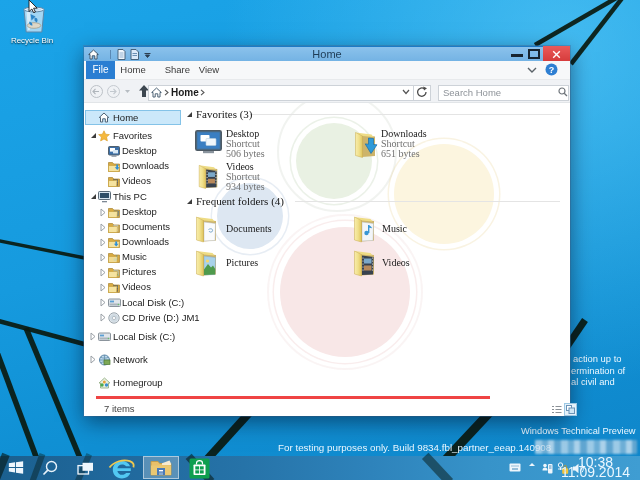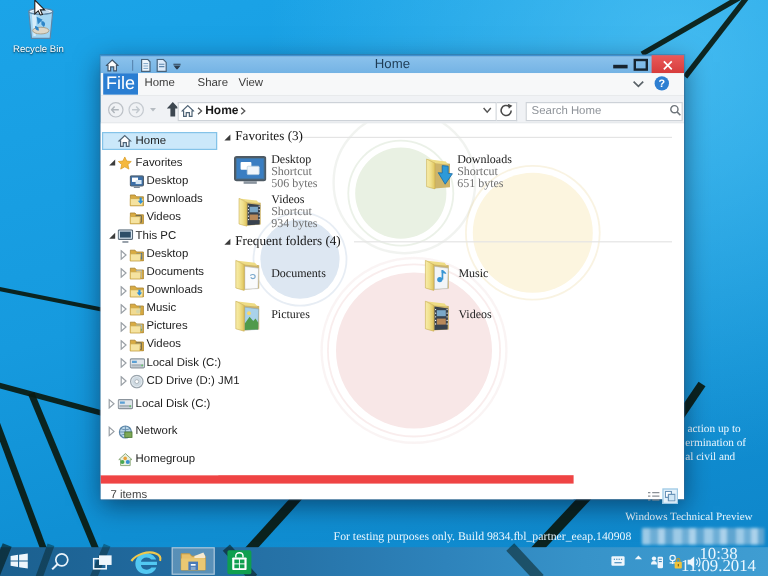--- a/index.html
+++ b/index.html
@@ -8,35 +8,35 @@
 #shards{position:absolute;left:0;top:0;}
 
 #win{position:absolute;left:84px;top:46px;width:486px;height:370px;background:#fff;
  box-shadow:0 6px 20px rgba(0,10,30,.5), 0 0 0 1px rgba(70,130,180,.5);}
 #titlebar{position:absolute;left:0;top:0;width:486px;height:15px;
  background:linear-gradient(#8bc2ec,#74b3e4);border-top:1px solid #1d7ac6;box-sizing:border-box;}
 #tbtitle{position:absolute;left:0;top:1px;width:486px;text-align:center;font-size:11px;color:#1e3c55;}
 #tabs{position:absolute;left:0;top:15px;width:486px;height:18px;background:#f7f8f9;}
 .tab{position:absolute;top:0;height:18px;line-height:18px;font-size:9.5px;color:#3a3a3a;}
 #filetab{position:absolute;left:2px;top:0;width:29px;height:18px;background:#2a7ed2;color:#fff;
- font-size:15px;line-height:18px;text-align:center;}
+ font-size:10px;line-height:18px;text-align:center;}
 #addr{position:absolute;left:0;top:33px;width:486px;height:24px;background:#f0f2f5;border-bottom:1px solid #e2e5e8;box-sizing:border-box;box-shadow:inset 0 1px 0 #e8eaec;}
 .box{position:absolute;background:#fff;border:1px solid #cdd2d8;box-sizing:border-box;}
 #body{position:absolute;left:0;top:57px;width:486px;height:293px;background:#fff;}
 #nav{position:absolute;left:0;top:0;width:98px;height:293px;background:#fff;z-index:2;}
 #content{position:absolute;left:98px;top:0;width:388px;height:293px;background:#fff;overflow:hidden;font-family:Liberation Serif, serif;}
-#status{position:absolute;left:0;top:350px;width:394px;height:20px;background:#fff;border-top:7px solid #ef4444;box-sizing:border-box;}
+#status{position:absolute;left:12px;top:350px;width:394px;height:20px;background:#fff;border-top:3px solid #ef4444;box-sizing:border-box;}
 .circ{position:absolute;border-radius:50%;}
 .nitem{position:absolute;font-size:9.5px;color:#1b1b1b;white-space:nowrap;}
 .h3l{position:absolute;font-size:10px;color:#1a1a1a;line-height:9.5px;white-space:nowrap;}
 .sub{color:#707070;}
 
 #taskbar{position:absolute;left:0;top:456px;width:640px;height:24px;
  background:linear-gradient(90deg,#1b608f 0%,#20689c 18%,#2673a8 38%,#2e83bb 58%,#3793c9 76%,#3f9dd2 100%);}
-.wtxt{position:absolute;color:#eaf7ff;white-space:nowrap;font-family:Liberation Serif, serif;}
+.wtxt{position:absolute;color:#eaf7ff;white-space:nowrap;}
 </style></head>
 <body>
 <div id="desk"></div>
 <svg id="shards" width="640" height="480">
  <g stroke="#0b1b11" stroke-opacity="0.93" fill="none">
   <line x1="535" y1="45" x2="618" y2="-3" stroke-width="4.5"></line>
   <line x1="571" y1="64" x2="623" y2="-3" stroke-width="4.5"></line>
   <line x1="-5" y1="240" x2="90" y2="259" stroke-width="3.5"></line>
   <line x1="-5" y1="320" x2="95" y2="347" stroke-width="4.5"></line>
   <line x1="26" y1="328" x2="85" y2="470" stroke-width="5.5"></line>

